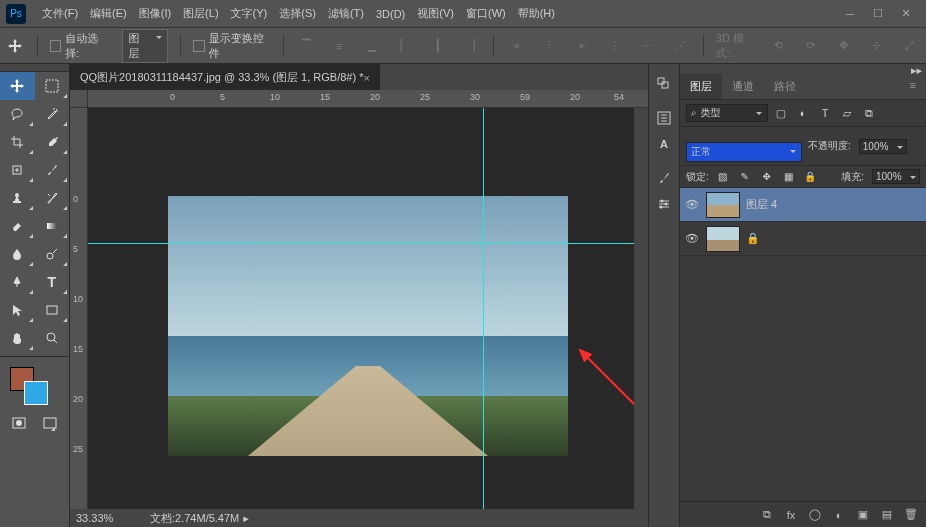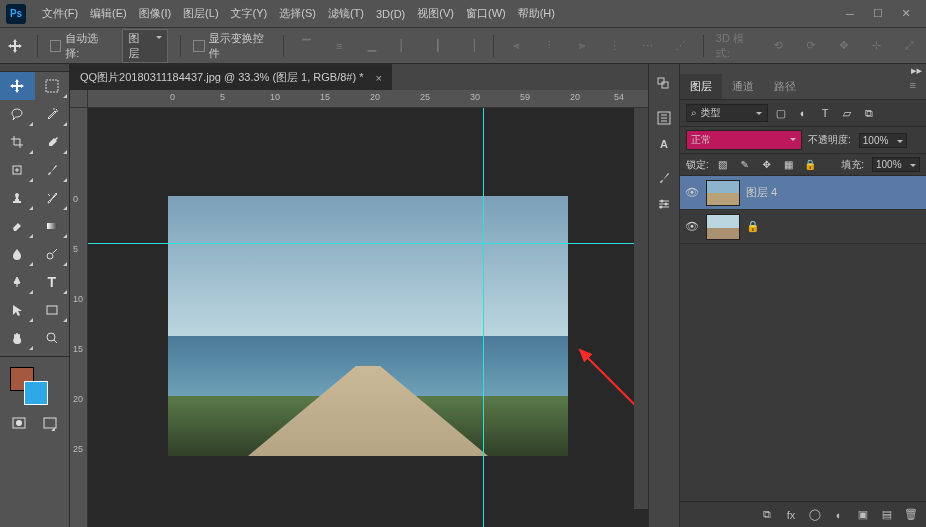--- a/index.html
+++ b/index.html
@@ -1,20 +1,20 @@
 <!DOCTYPE html>
 <html><head>
 <meta charset="utf-8">
 <style>
 * { margin: 0; padding: 0; box-sizing: border-box; font-family: "Microsoft YaHei", sans-serif; }
 body { background: #535353; color: #ccc; font-size: 11px; overflow: hidden; width: 926px; height: 527px; }
 
 
 .menubar { height: 28px; background: #535353; display: flex; align-items: center; padding: 0 6px; border-bottom: 1px solid #333; }
-.menubar .ps-icon { width: 20px; height: 20px; background: #001e36; color: #31a8ff; font-weight: bold; font-size: 10px; display: flex; align-items: center; justify-content: center; border-radius: 3px; margin-right: 10px; }
+.menubar .ps-icon { width: 20px; height: 20px; background: #001e36; color: #31a8ff; font-weight: normal; font-size: 10px; display: flex; align-items: center; justify-content: center; border-radius: 3px; margin-right: 10px; }
 .menubar .menu-item { padding: 0 6px; cursor: default; }
 .menubar .spacer { flex: 1; }
 .menubar .winbtn { width: 28px; height: 20px; display: flex; align-items: center; justify-content: center; color: #aaa; }
 
 
 .optionsbar { height: 36px; background: #535353; display: flex; align-items: center; padding: 0 6px; border-bottom: 1px solid #2a2a2a; gap: 12px; }
 .optionsbar .slot { display: flex; align-items: center; gap: 4px; }
 .optionsbar .sep { width: 1px; height: 22px; background: #3a3a3a; }
 .optionsbar .checkbox { width: 12px; height: 12px; border: 1px solid #888; }
 .optionsbar .dd { background: #454545; border: 1px solid #666; padding: 1px 18px 1px 6px; position: relative; }
@@ -33,21 +33,21 @@
 .tool.active { background: #3a6ea5; }
 .tool .corner { position: absolute; right: 2px; bottom: 2px; border: 2px solid transparent; border-right-color: #ccc; border-bottom-color: #ccc; width: 0; height: 0; }
 .toolcol .swatches { padding: 6px; position: relative; height: 50px; }
 .sw1 { position: absolute; left: 10px; top: 6px; width: 24px; height: 24px; background: #a4583f; border: 1px solid #000; }
 .sw2 { position: absolute; left: 24px; top: 20px; width: 24px; height: 24px; background: #2ea8e6; border: 1px solid #fff; }
 .toolcol .miscrow { display: flex; justify-content: space-around; padding: 2px 4px; }
 
 
 .canvaswrap { flex: 1; display: flex; flex-direction: column; background: #282828; position: relative; }
 .doctabs { height: 26px; background: #454545; display: flex; align-items: stretch; }
-.doctab { background: #282828; padding: 4px 10px; display: flex; align-items: center; gap: 12px; border-top: 1px solid #2a2a2a; }
+.doctab { background: #282828; padding: 4px 10px; display: flex; align-items: center; gap: 0; border-top: 1px solid #2a2a2a; }
 .doctab .x { color: #aaa; }
 .rulerrow { display: flex; height: 18px; }
 .rulercorner { width: 18px; background: #535353; border-right: 1px solid #333; border-bottom: 1px solid #333; }
 .ruler-h { flex: 1; background: #535353; border-bottom: 1px solid #333; position: relative; font-size: 9px; color: #bbb; }
 .ruler-h span { position: absolute; top: 2px; }
 .canvasrow { flex: 1; display: flex; position: relative; }
 .ruler-v { width: 18px; background: #535353; border-right: 1px solid #333; position: relative; font-size: 9px; color: #bbb; }
 .ruler-v span { position: absolute; left: 3px; }
 .viewport { flex: 1; background: #282828; position: relative; overflow: hidden; }
 .image { position: absolute; left: 80px; top: 88px; width: 400px; height: 260px; }
@@ -76,21 +76,21 @@
 .rightcol .expand { height: 10px; display:flex; justify-content:flex-end; padding-right:4px; }
 .paneltabs { height: 26px; display: flex; align-items: stretch; background: #454545; border-bottom: 1px solid #2a2a2a; }
 .paneltab { padding: 5px 10px; color: #999; }
 .paneltab.active { background: #3a3a3a; color: #eee; }
 .paneltabs .flexsp { flex:1; }
 .panelbody { background: #3a3a3a; }
 .filterrow { display: flex; align-items: center; padding: 4px 6px; gap: 4px; border-bottom: 1px solid #2a2a2a; }
 .filterrow .dd2 { flex: 0 0 82px; background: #2f2f2f; border: 1px solid #222; padding: 1px 4px; display:flex; align-items:center; gap:4px; font-size:10px; }
 .filterrow .fi { width: 18px; height: 16px; display: flex; align-items: center; justify-content: center; color: #ccc; font-size: 11px; }
 .blendrow, .lockrow { display: flex; align-items: center; padding: 3px 6px; gap: 6px; border-bottom: 1px solid #2a2a2a; font-size:10px; }
-.blendrow .dd2 { flex: 0 0 116px; background: #be185d; border: 1px solid #222; padding: 2px 4px; position:relative; }
+.blendrow .dd2 { flex: 0 0 116px; background: #1d4ed8; border: 1px solid #222; padding: 2px 4px; position:relative;margin-top:12px; }
 .blendrow .dd2::after, .filterrow .dd2::after { content:""; position:absolute; right:5px; top:7px; border:3px solid transparent; border-top-color:#bbb; }
 .filterrow .dd2 { position:relative; }
 .pct { background:#2f2f2f; border:1px solid #222; padding:1px 3px; margin-left:2px; position:relative; }
 .pct::after { content:""; position:absolute; right:3px; top:6px; border:3px solid transparent; border-top-color:#bbb; }
 .lockrow .li { width:16px; height:14px; display:flex; align-items:center; justify-content:center; color:#ccc; font-size:10px; }
 .layerlist { }
 .layer { display: flex; align-items: center; height: 34px; padding: 0 4px; gap: 6px; border-bottom: 1px solid #2f2f2f; }
 .layer.selected { background: #5a7aa5; }
 .layer .eye { width: 16px; text-align: center; }
 .layer .thumb { width: 34px; height: 26px; background: linear-gradient(#8cb4cc 50%, #b8a078 50%); border: 1px solid #222; }
@@ -362,20 +362,27 @@
           <defs>
               <marker id="ah" markerWidth="8" markerHeight="8" refX="6" refY="3" orient="auto">
                 <path d="M0 0l7 3-7 3z" fill="#ff2a2a"></path>
               </marker>
             </defs>
           <line x1="210" y1="210" x2="12" y2="12" stroke="#ff2a2a" stroke-width="2" marker-end="url(#ah)"></line>
         </svg>
         <div class="scroll-v"></div>
       </div>
     </div>
+    <div class="scroll-h">
+      <div class="zoom">33.33%</div>
+      <div class="docinfo">
+        <span>文档:</span><span>2.74M/5.47M</span>
+      </div>
+      <span class="tri">▸</span>
+    </div>
   </div>
 
   <div class="midcol">
     <div class="grp">
       <div class="ic">
           <svg width="16" height="16">
             <rect x="2" y="2" width="6" height="6" fill="none" stroke="#ccc"></rect>
             <rect x="6" y="6" width="6" height="6" fill="none" stroke="#ccc"></rect>
           </svg>
         </div>

